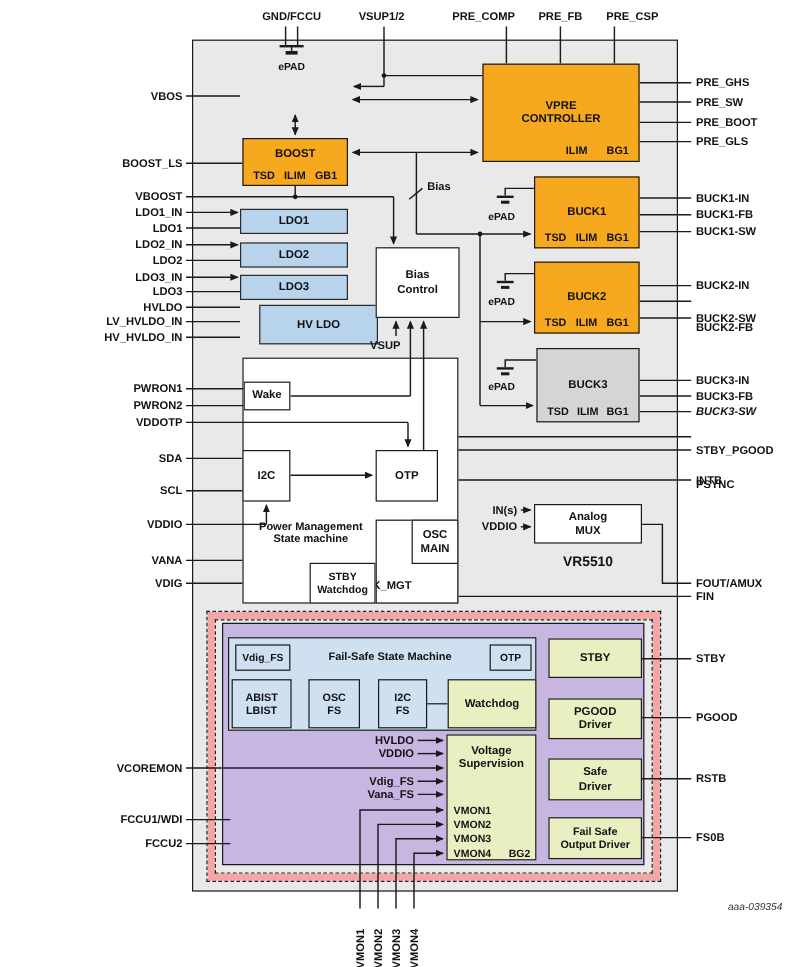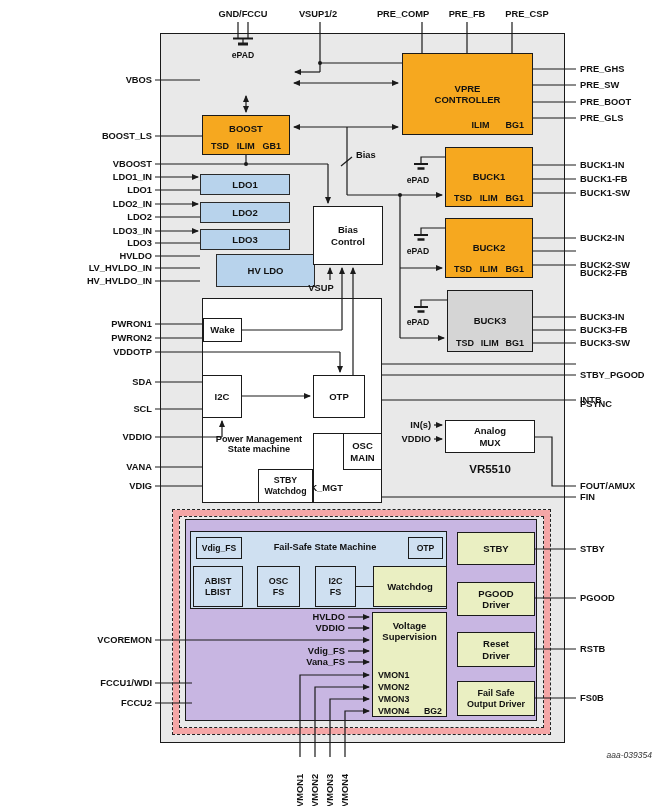--- a/index.html
+++ b/index.html
@@ -208,21 +208,21 @@
   <div class="lbl pr" style="top:97px;">PRE_BOOT</div>
   <div class="lbl pr" style="top:113px;">PRE_GLS</div>
   <div class="lbl pr" style="top:160px;">BUCK1-IN</div>
   <div class="lbl pr" style="top:174px;">BUCK1-FB</div>
   <div class="lbl pr" style="top:188px;">BUCK1-SW</div>
   <div class="lbl pr" style="top:233px;">BUCK2-IN</div>
   <div class="lbl pr" style="top:246px;margin-top:22px;">BUCK2-FB</div>
   <div class="lbl pr" style="top:260px;">BUCK2-SW</div>
   <div class="lbl pr" style="top:312px;">BUCK3-IN</div>
   <div class="lbl pr" style="top:325px;">BUCK3-FB</div>
-  <div class="lbl pr" style="top:338px;">BUCK3-SW</div>
+  <div class="lbl pr" style="top:338px;font-style:italic;">BUCK3-SW</div>
   <div class="lbl pr" style="top:359px;margin-top:40px;">PSYNC</div>
   <div class="lbl pr" style="top:370px;">STBY_PGOOD</div>
   <div class="lbl pr" style="top:395px;">INTB</div>
   <div class="lbl pr" style="top:481px;">FOUT/AMUX</div>
   <div class="lbl pr" style="top:492px;">FIN</div>
   <div class="lbl pr" style="top:544px;">STBY</div>
   <div class="lbl pr" style="top:593px;">PGOOD</div>
   <div class="lbl pr" style="top:644px;">RSTB</div>
   <div class="lbl pr" style="top:693px;">FS0B</div>
 
@@ -290,21 +290,21 @@
 LBIST</div>
   <div class="blk lblue" style="left:257px;top:566px;width:43px;height:41px;font-size:9px;">OSC
 FS</div>
   <div class="blk lblue" style="left:315px;top:566px;width:41px;height:41px;font-size:9px;">I2C
 FS</div>
   <div class="conn" style="left:356px;top:586px;width:17px;height:1.2px;"></div>
   <div class="blk yellow" style="left:373px;top:566px;width:74px;height:41px;">Watchdog</div>
   <div class="blk yellow" style="left:457px;top:532px;width:78px;height:33px;">STBY</div>
   <div class="blk yellow" style="left:457px;top:582px;width:78px;height:34px;">PGOOD
 Driver</div>
-  <div class="blk yellow" style="left:457px;top:632px;width:78px;height:35px;">Reset
+  <div class="blk yellow" style="left:457px;top:632px;width:78px;height:35px;">Safe
 Driver</div>
   <div class="blk yellow" style="left:457px;top:681px;width:78px;height:35px;font-size:9px;">Fail Safe
 Output Driver</div>
   <div class="blk yellow" style="left:372px;top:612px;width:75px;height:105px;align-items:flex-start;padding-top:7px;">
     <span>Voltage
 Supervision</span>
     <span class="vsrow" style="top:57px;">VMON1</span>
     <span class="vsrow" style="top:69px;">VMON2</span>
     <span class="vsrow" style="top:81px;">VMON3</span>
     <span class="vsrow" style="top:93px;">VMON4</span>

